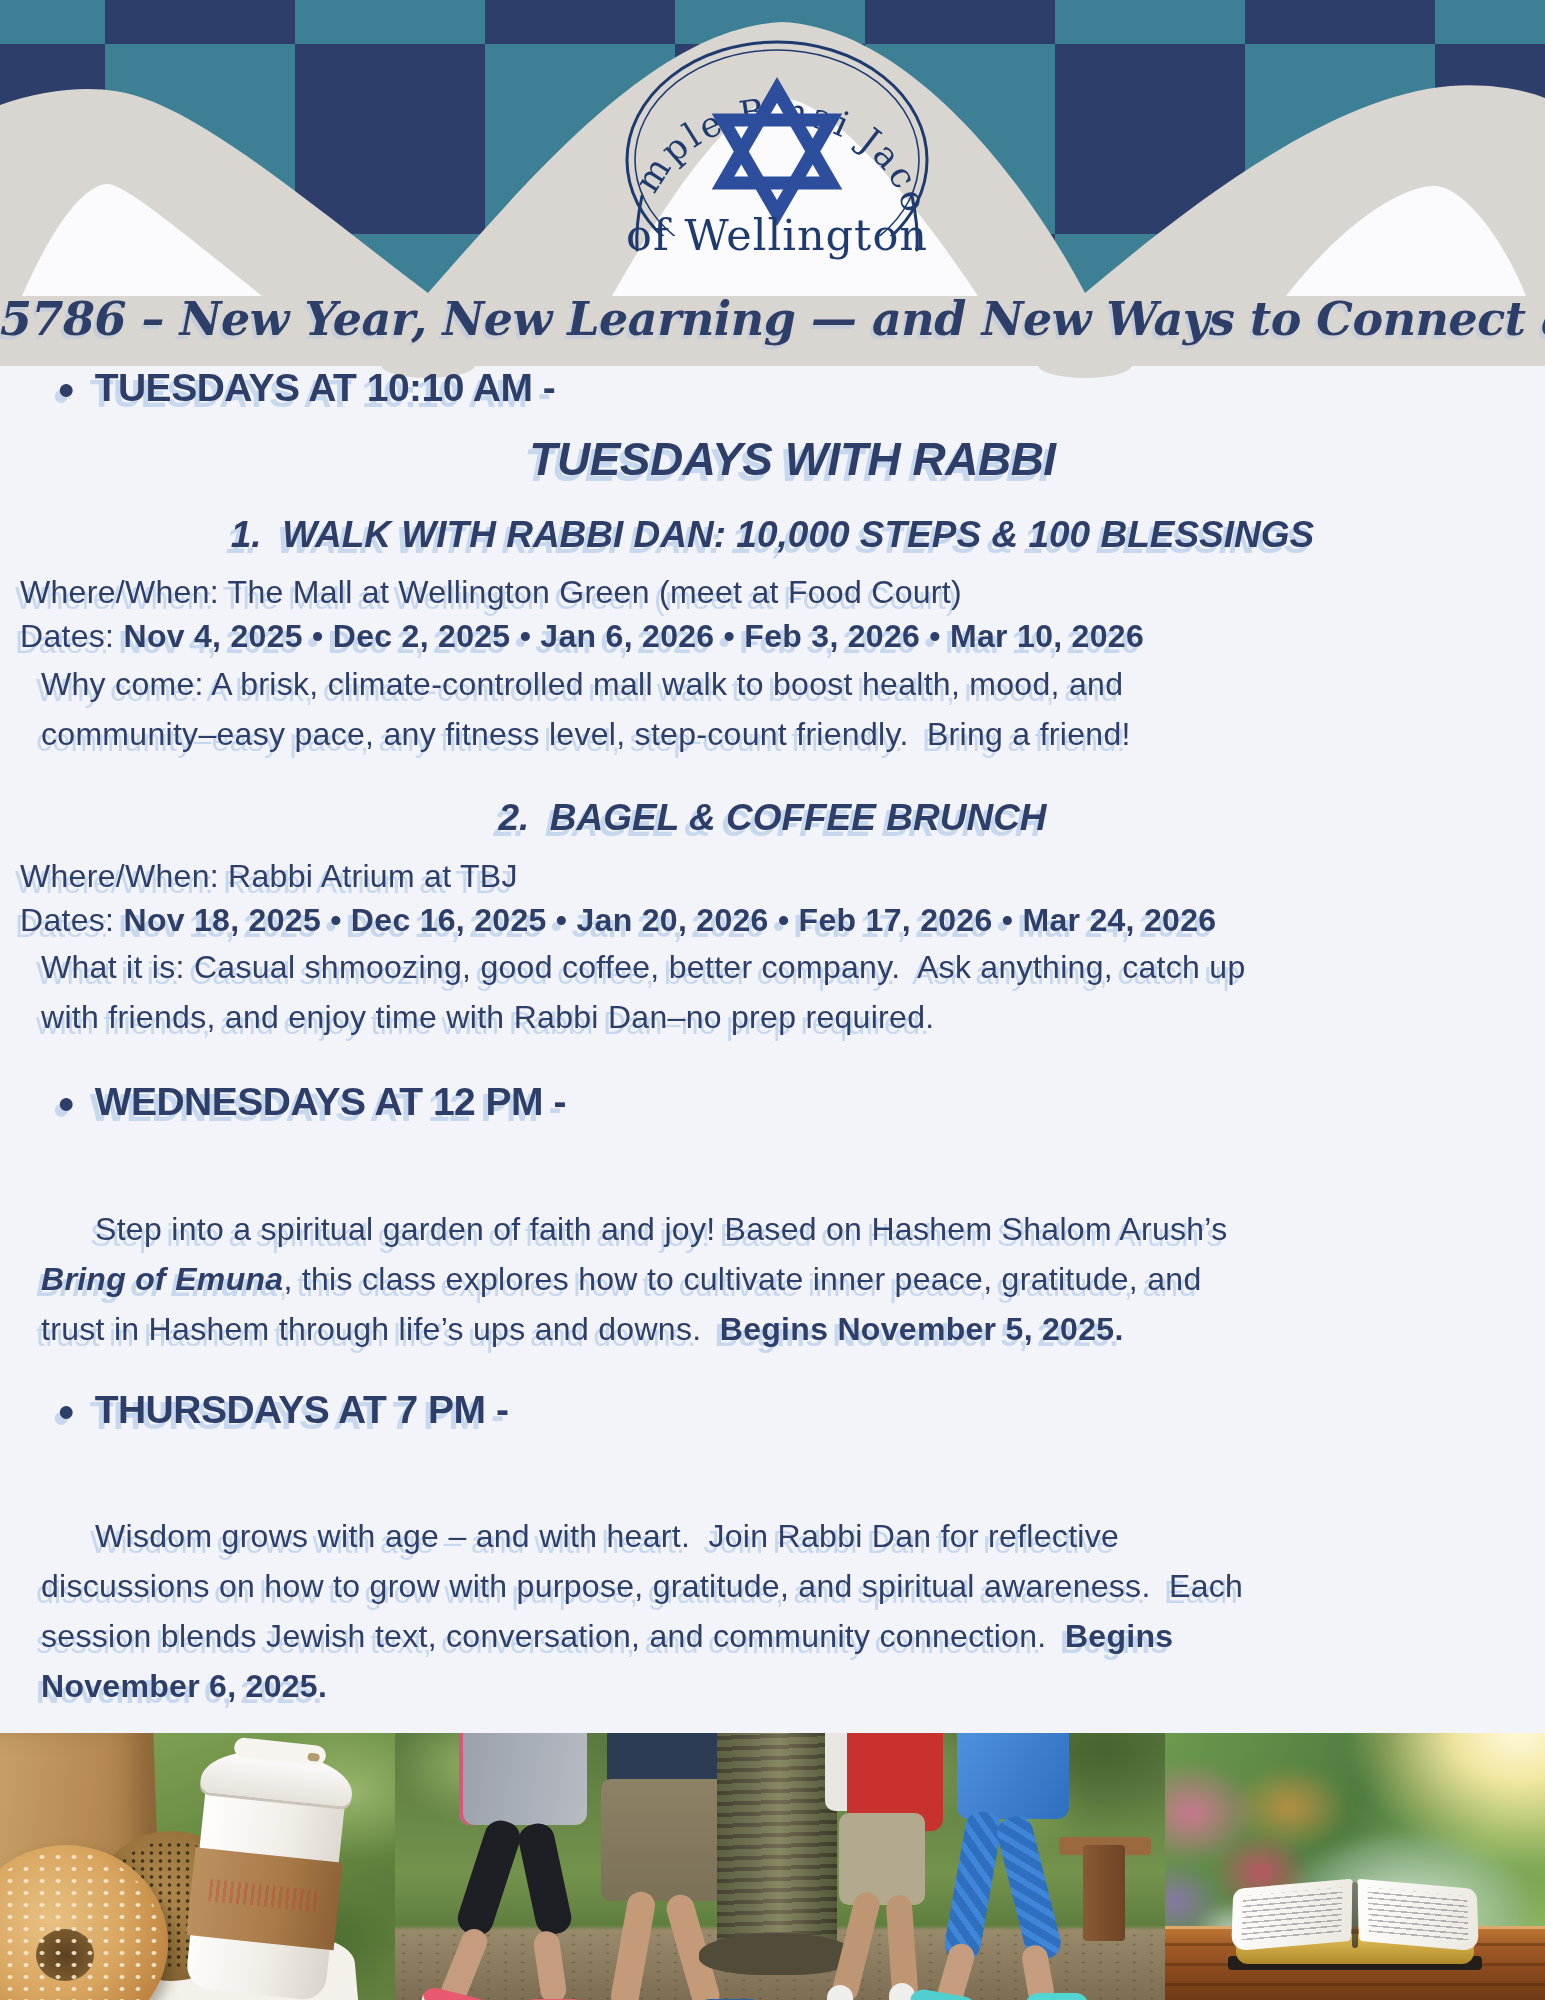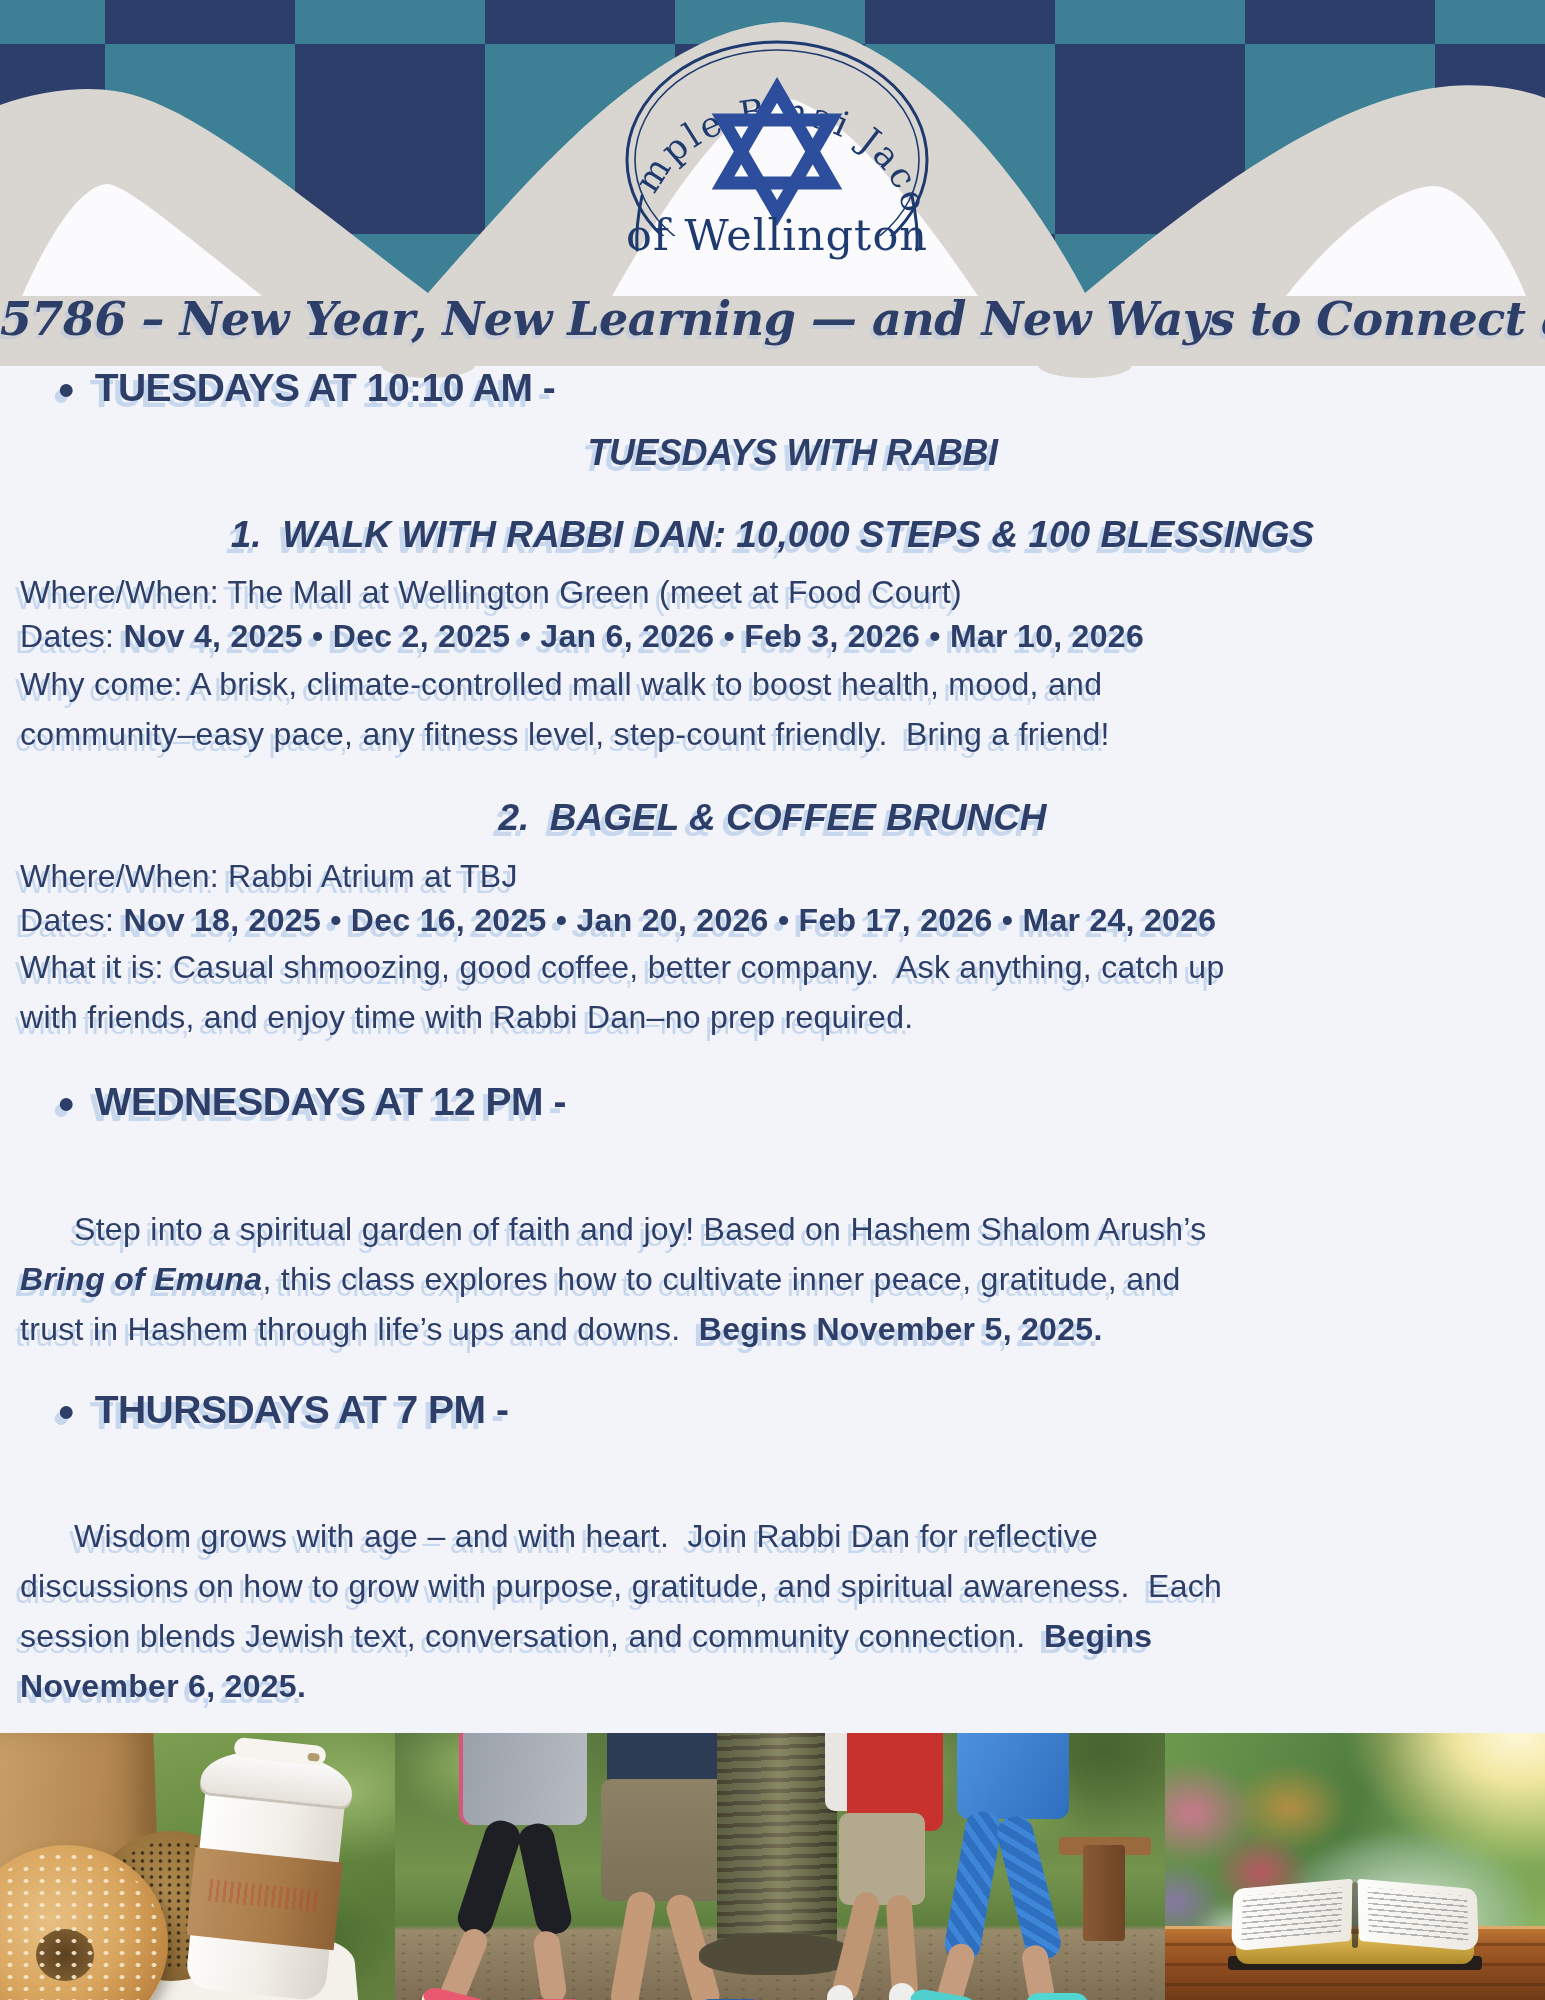--- a/index.html
+++ b/index.html
@@ -26,31 +26,31 @@
   }
   
   .shadowed { text-shadow:-5px 6px 0 #c7d8ee; }
   .bullet-row {
     position:absolute; left:57px; display:flex; align-items:center; gap:20px;
     font-size:39px; font-weight:800; letter-spacing:-0.5px; white-space:nowrap;
   }
   .bullet-dot { font-size:30px; line-height:39px; }
   .h-event {
     position:absolute; left:0; right:0; text-align:center;
-    font-style:italic; font-weight:800; font-size:36px; letter-spacing:-0.5px; white-space:nowrap;margin-left:40px;
+    font-style:italic; font-weight:800; font-size:46px; letter-spacing:-0.5px; white-space:nowrap;margin-left:40px;
   }
   .h-sub {
     position:absolute; left:0; right:0; text-align:center;
     font-style:italic; font-weight:800; font-size:37px; letter-spacing:0; white-space:nowrap;
   }
   .body-line, .para {
     position:absolute; left:20px; right:8px;
     font-size:32px; letter-spacing:0.3px; line-height:49px;
   }
-  .para { line-height:50px; }
+  .para { line-height:50px;margin-left:21px; }
   .para.indent { text-indent:54px; }
   .body-line strong, .para strong { font-weight:700; }
   .em-bold { font-weight:700; font-style:italic; }
   
   .photos { position:absolute; top:1733px; left:0; width:1545px; height:267px; display:flex; }
   .photo { position:relative; height:100%; overflow:hidden; }
   .photo-food { width:395px;
     background:
       radial-gradient(160px 100px at 88% 22%, rgba(190,215,140,.55), transparent 70%),
       radial-gradient(140px 90px at 75% 80%, rgba(55,85,38,.5), transparent 70%),

